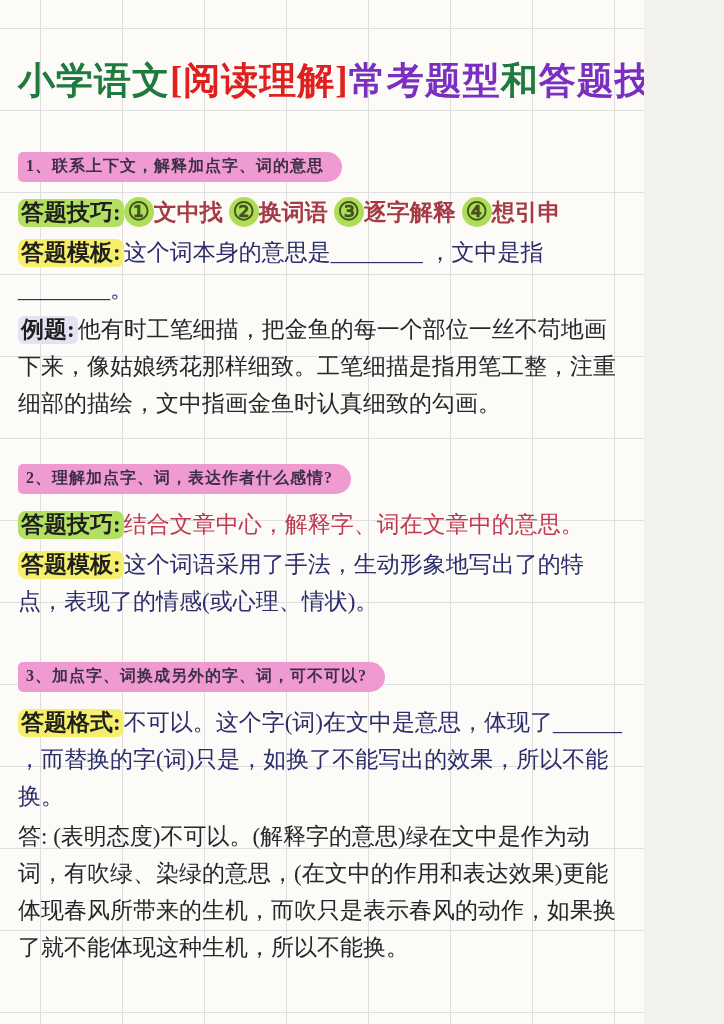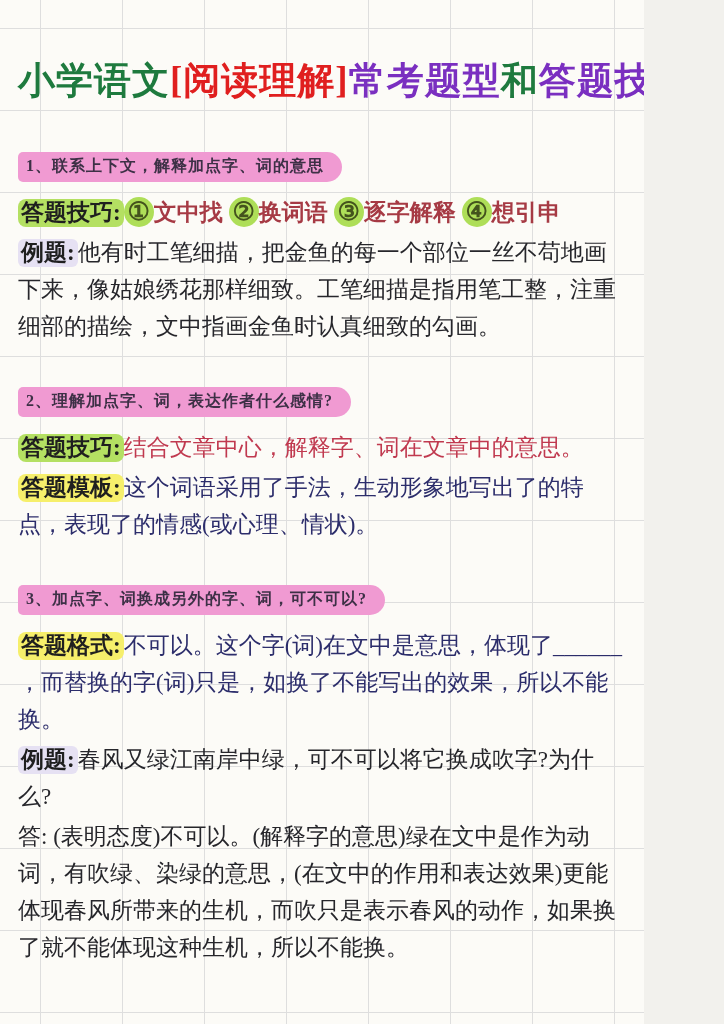--- a/index.html
+++ b/index.html
@@ -90,37 +90,37 @@
 
 <div class="page">
 
   <h1 class="title"><span class="t-green">小学语文</span><span class="t-red">[阅读理解]</span><span class="t-purple">常考题型</span><span class="t-green">和</span><span class="t-purple">答题技巧</span></h1>
 
   <section class="first">
     <div class="pill">1、联系上下文，解释加点字、词的意思</div>
 
     <p class="para"><span class="lbl lbl-green">答题技巧:</span><span class="step"><span class="step-num">①</span><span class="step-text">文中找</span></span><span class="step"><span class="step-num">②</span><span class="step-text">换词语</span></span><span class="step"><span class="step-num">③</span><span class="step-text">逐字解释</span></span><span class="step"><span class="step-num">④</span><span class="step-text">想引申</span></span></p>
 
+    <p class="para"><span class="lbl lbl-yellow">答题模板:</span><span class="navy">这个词本身的意思是________ ，文中是指________。</span></p>
 
     <p class="para"><span class="lbl lbl-lav">例题:</span><span class="black">他有时工笔细描，把金鱼的每一个部位一丝不苟地画下来，像姑娘绣花那样细致。工笔细描是指用笔工整，注重细部的描绘，文中指画金鱼时认真细致的勾画。</span></p>
   </section>
 
   <section>
     <div class="pill">2、理解加点字、词，表达作者什么感情?</div>
 
     <p class="para"><span class="lbl lbl-green">答题技巧:</span><span class="red bold">结合文章中心，解释字、词在文章中的意思。</span></p>
 
     <p class="para"><span class="lbl lbl-yellow">答题模板:</span><span class="navy">这个词语采用了手法，生动形象地写出了的特点，表现了的情感(或心理、情状)。</span></p>
   </section>
 
   <section>
     <div class="pill">3、加点字、词换成另外的字、词，可不可以?</div>
 
 
     <p class="para"><span class="lbl lbl-yellow">答题格式:</span><span class="navy">不可以。这个字(词)在文中是意思，体现了______ ，而替换的字(词)只是，如换了不能写出的效果，所以不能换。</span></p>
 
-    <p class="para"><span class="lbl lbl-lav">例题:</span><span class="black">春风又绿江南岸中绿，可不可以将它换成吹字?为什么?</span></p>
 
     <p class="para"><span class="black bold">答:</span>
       <span class="black">(表明态度)不可以。(解释字的意思)绿在文中是作为动词，有吹绿、染绿的意思，(在文中的作用和表达效果)更能体现春风所带来的生机，而吹只是表示春风的动作，如果换了就不能体现这种生机，所以不能换。</span></p>
   </section>
 
 </div>
 
 </body></html>

